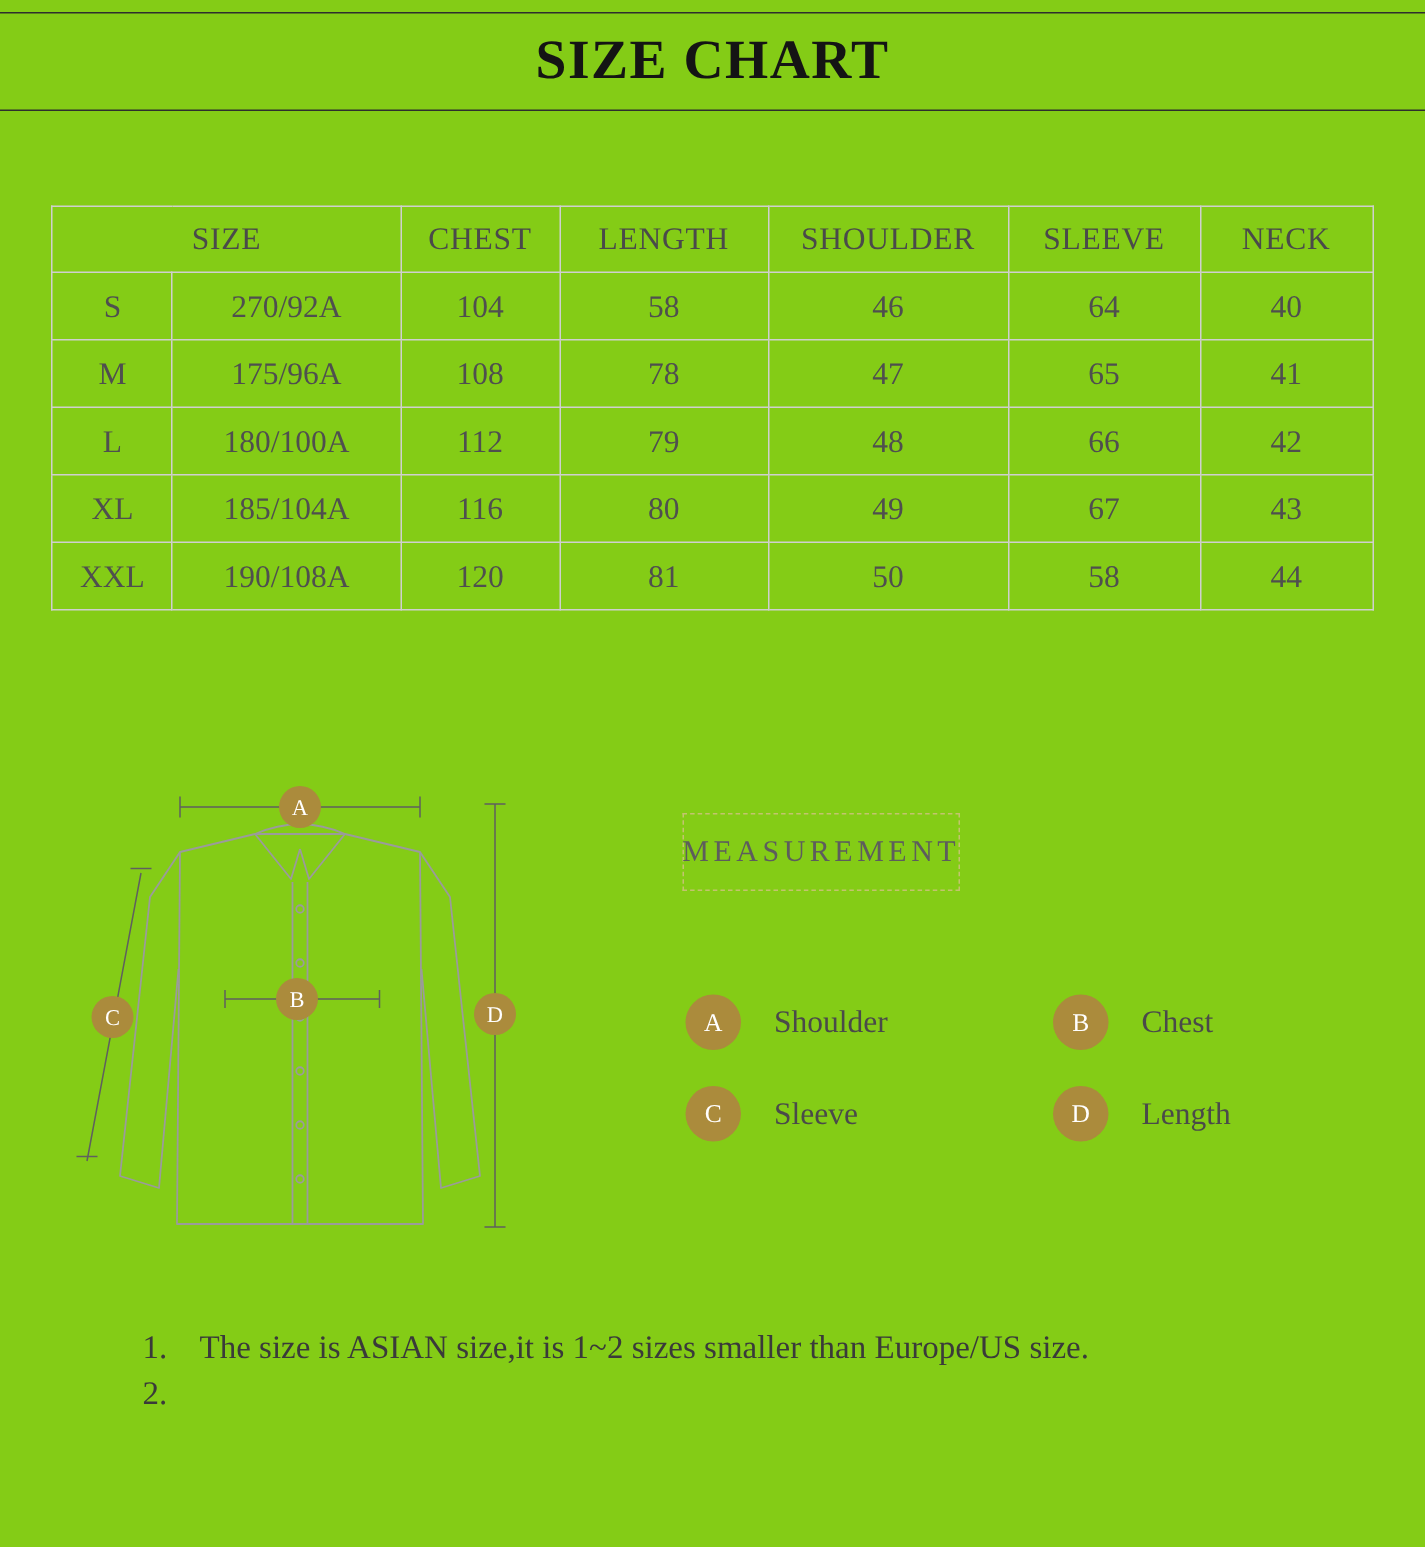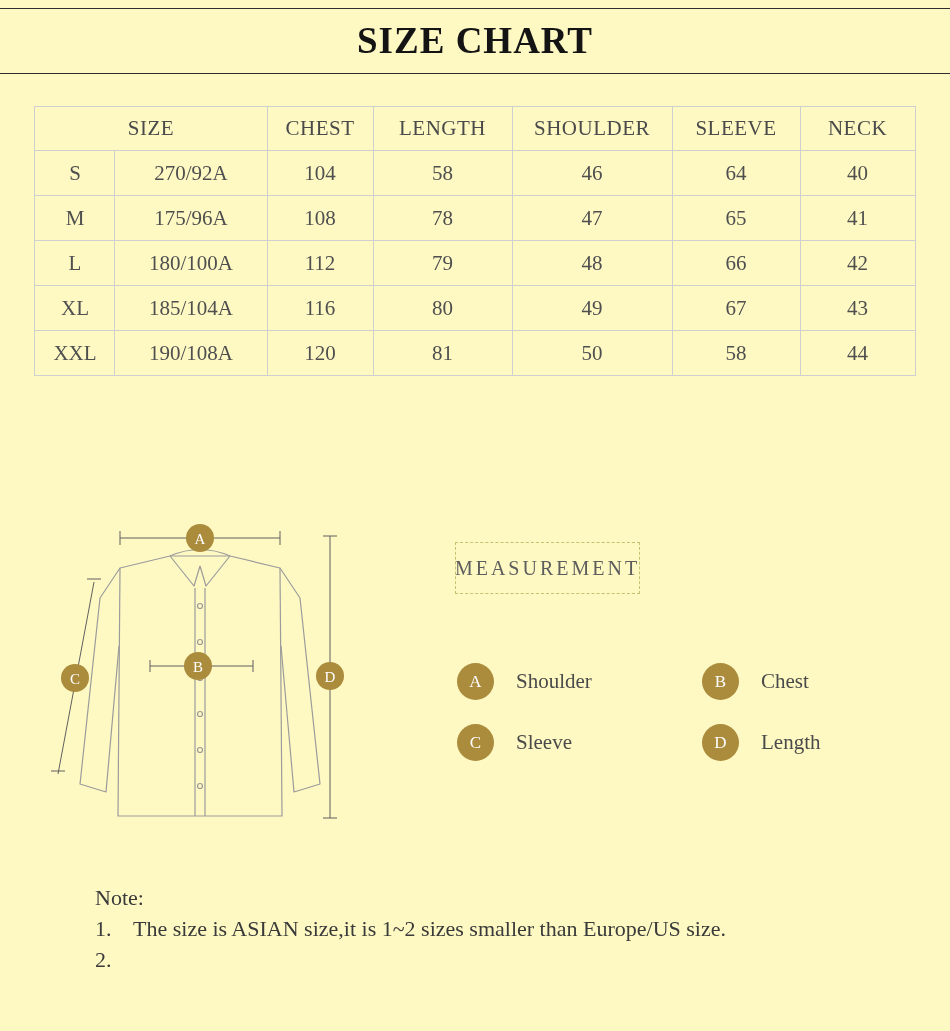--- a/index.html
+++ b/index.html
@@ -3,40 +3,40 @@
 <meta charset="utf-8">
 <style>
   * { margin: 0; padding: 0; box-sizing: border-box; }
   html, body { background: #ffffff; }
   body { font-family: "Liberation Serif", "DejaVu Serif", serif; }
   .page {
     position: relative;
     width: 950px;
     height: 1031px;
     margin: 0 auto;
-    background: #fef9c3;
+    background: #84cc16;
     overflow: hidden;
   }
 
   
   .rule { height: 1px; background: #2e2e2e; }
   .rule-top { margin-top: 8px; }
   .page-title {
     text-align: center;
     font-size: 37px;
     font-weight: 700;
     letter-spacing: 1px;
     color: #141414;
     padding: 10px 0 11px;
   }
 
   
   table.size-table {
     width: 880px;
-    margin: 32px auto 0;
+    margin: 63px auto 0;
     border-collapse: collapse;
     table-layout: fixed;
     color: #4f4f4f;
   }
   .size-table th, .size-table td {
     border: 1px solid #cfcfcf;
     text-align: center;
     vertical-align: middle;
     font-weight: normal;
     font-size: 21px;
@@ -229,21 +229,20 @@
   <div class="legend-item legend-c">
     <span class="dot">C</span>
     <span class="lbl">Sleeve</span>
   </div>
   <div class="legend-item legend-d">
     <span class="dot">D</span>
     <span class="lbl">Length</span>
   </div>
 
   <div class="notes">
-    <div>Note:</div>
     <div class="note-item">
       <span class="note-num">1.</span>
       <span class="note-text">
         <div>The size is ASIAN size,it is 1~2 sizes smaller than Europe/US size.</div>
       </span>
     </div>
     <div class="note-item">
       <span class="note-num">2.</span>
     </div>
   </div>

